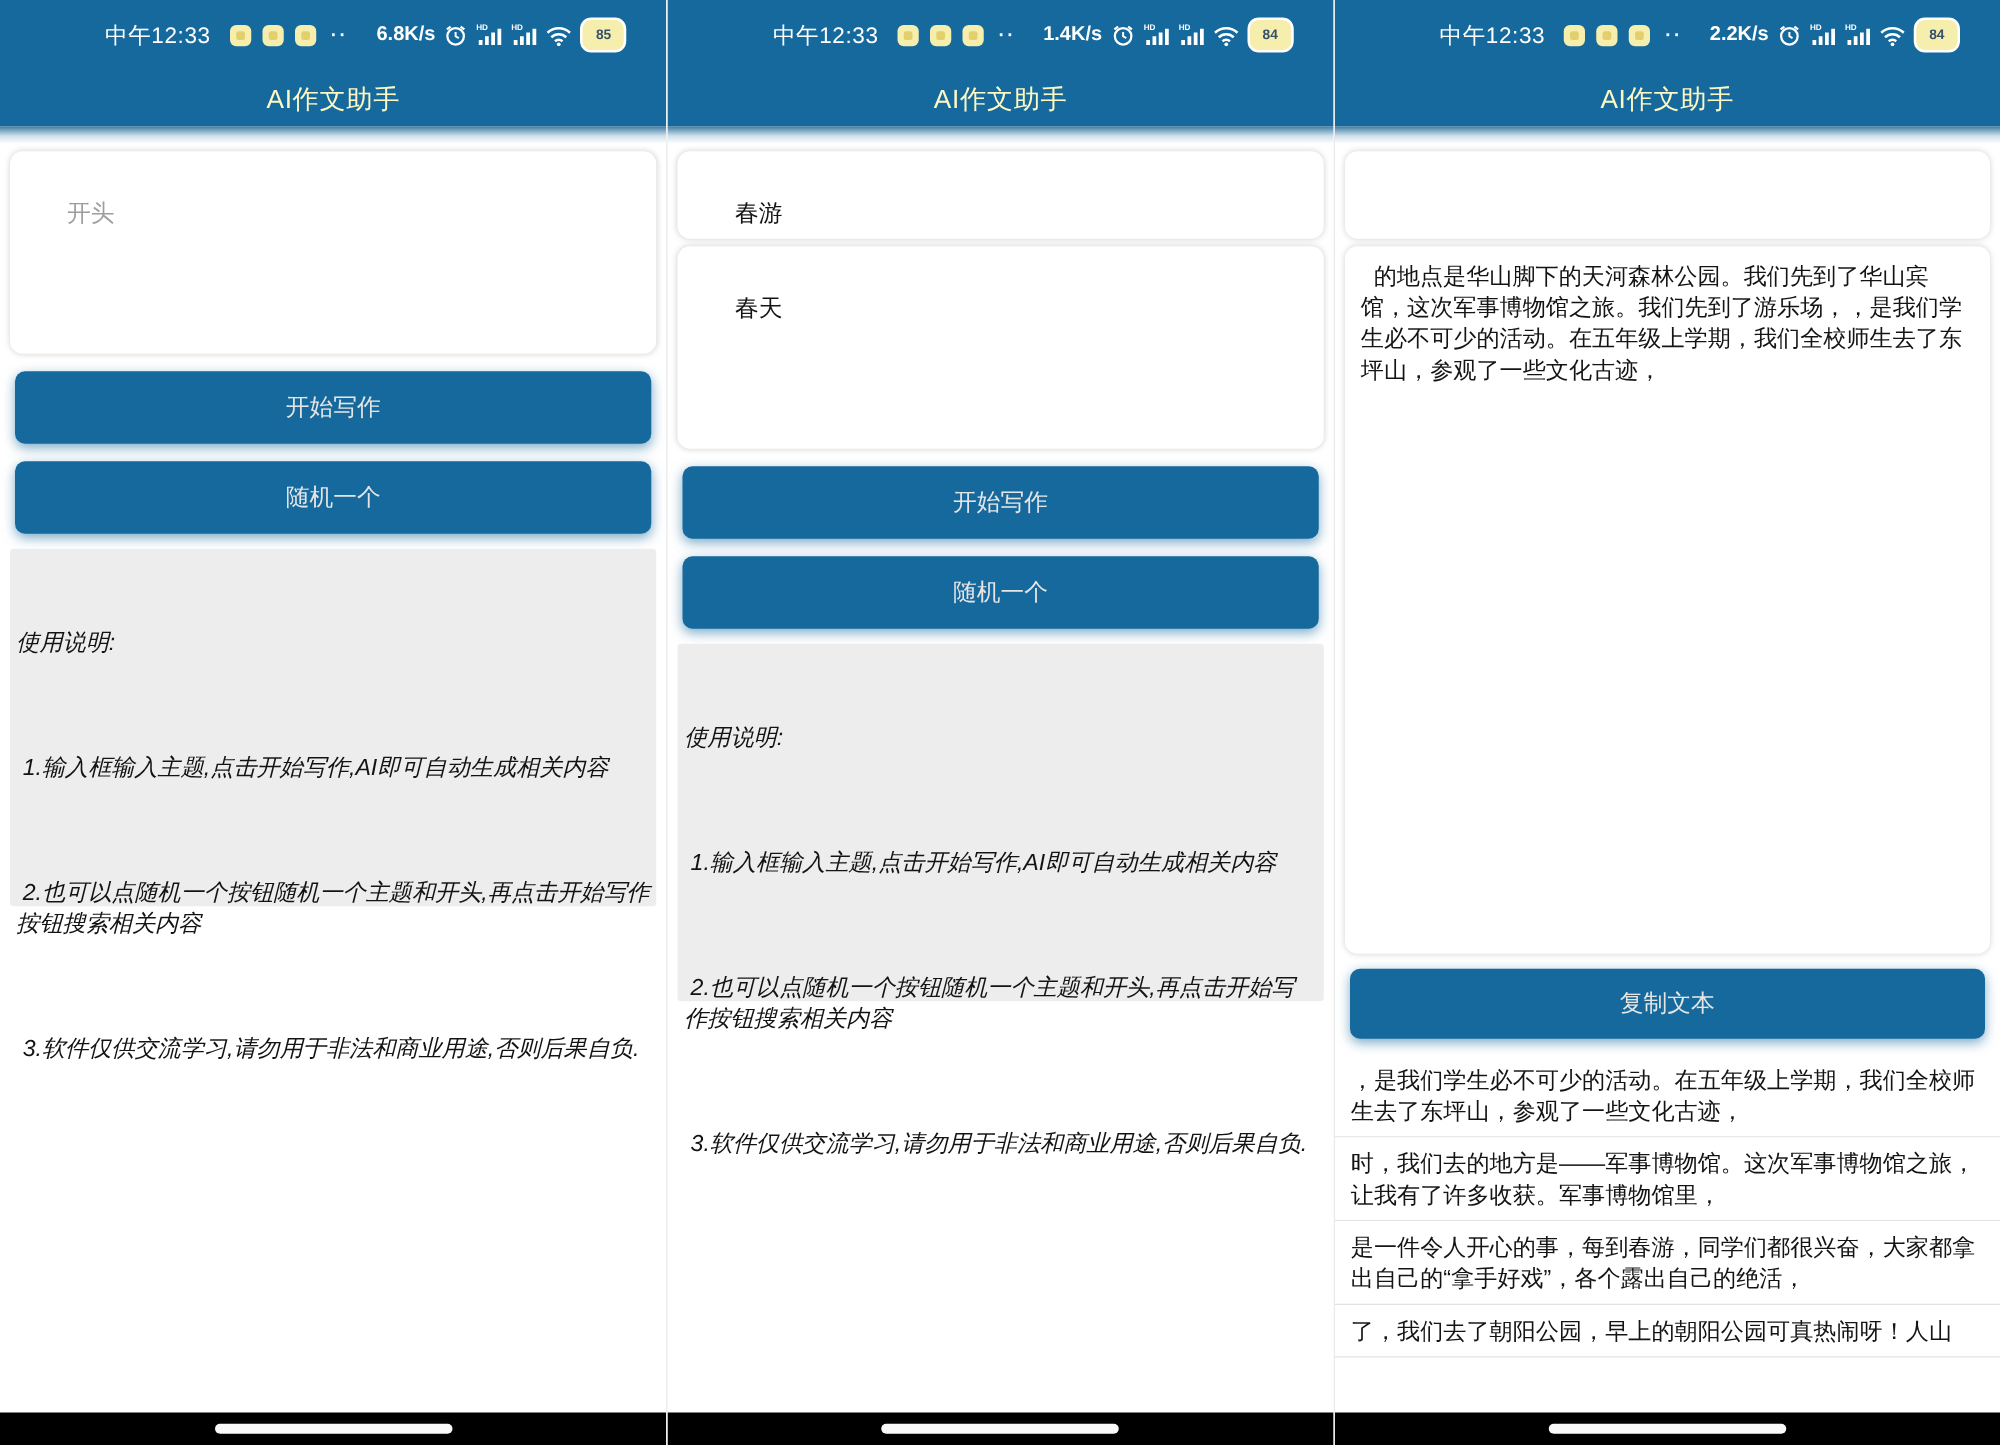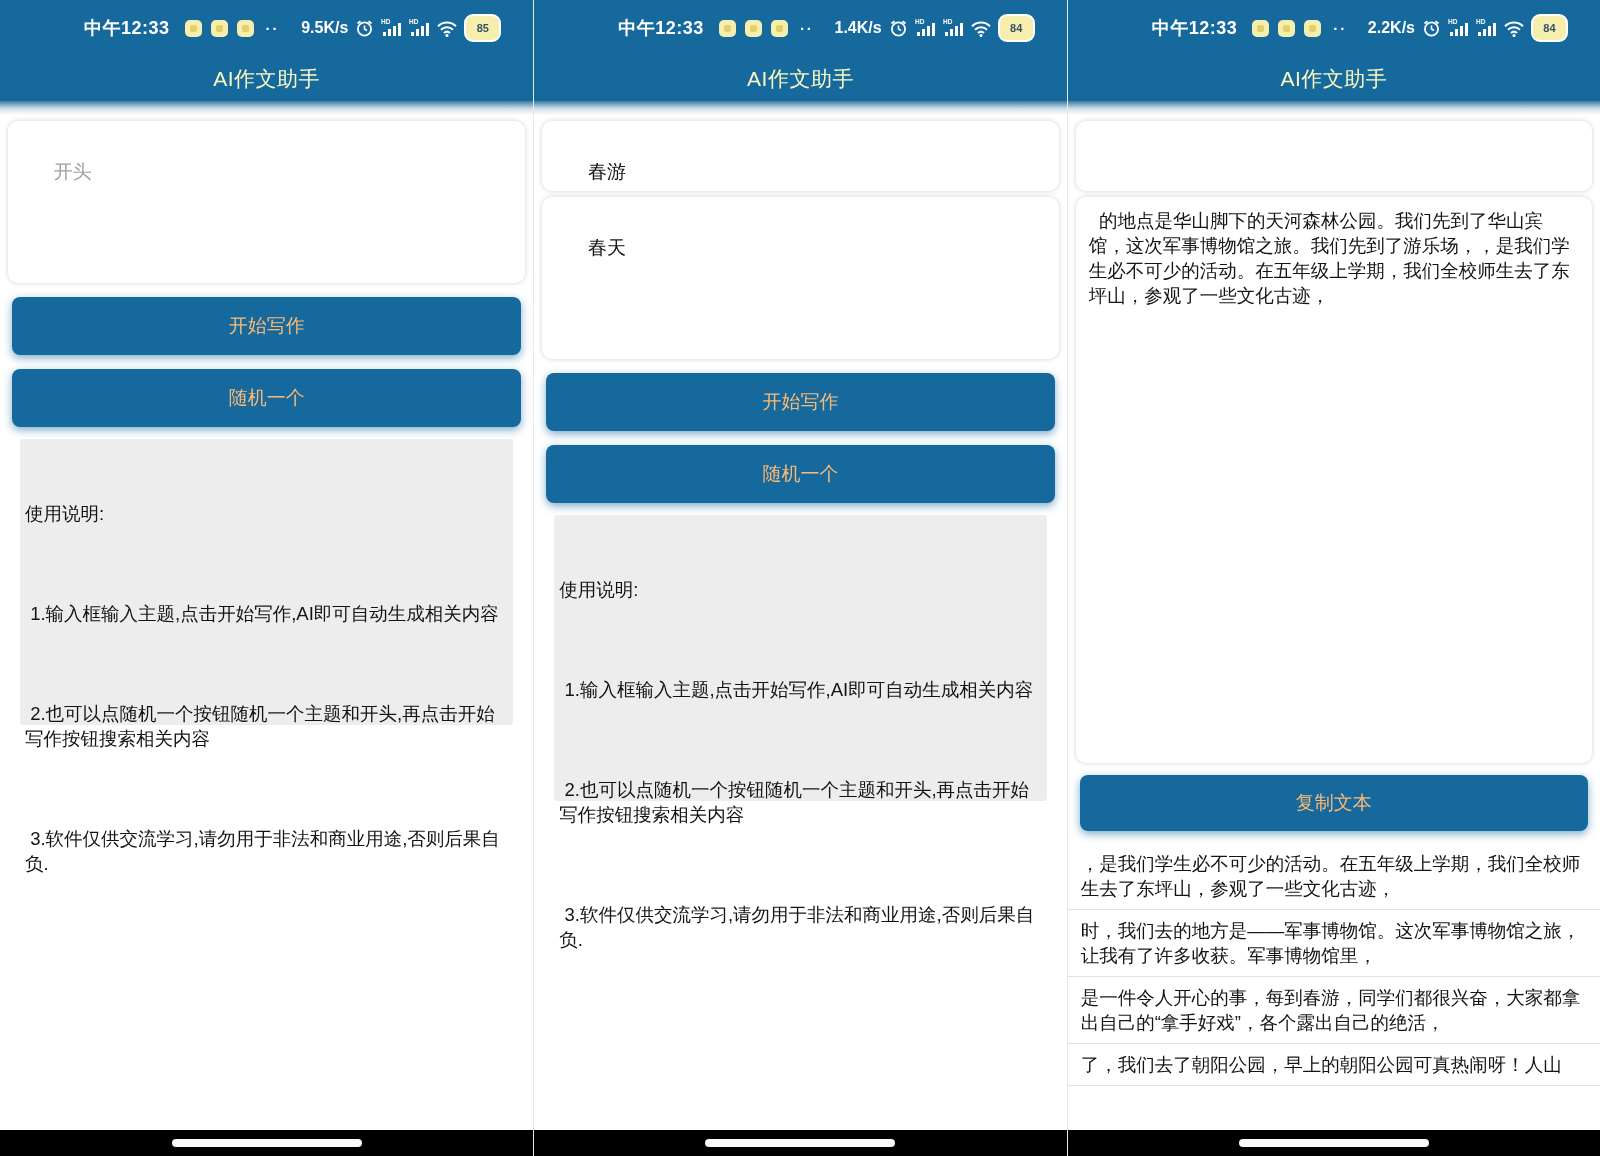--- a/index.html
+++ b/index.html
@@ -9,21 +9,21 @@
     font-family:"Liberation Sans","DejaVu Sans",sans-serif;overflow:hidden;
   }
   .phone{ width:533.33px;height:1156px;position:relative;overflow:hidden;background:#fff;flex:0 0 533.33px; }
   .phone + .phone{ border-left:1px solid #e9e9e9; }
 
   
   .statusbar{
     height:56px;background:#16699d;color:#fff;display:flex;align-items:center;
     padding:0 32px 0 84px;gap:9px;
   }
-  .st-time{ font-size:18px;font-weight:700;letter-spacing:.5px;margin-right:6px;white-space:nowrap; }
+  .st-time{ font-size:18px;font-weight:400;letter-spacing:.5px;margin-right:6px;white-space:nowrap; }
   .notif-sq{ width:17px;height:17px;border-radius:5px;background:#f6eead;position:relative;flex:0 0 auto; }
   .notif-sq::after{ content:"";position:absolute;left:5px;top:5px;width:7px;height:7px;border-radius:2px;background:#e4cf6e; }
   .st-dots{ font-size:15px;font-weight:700;letter-spacing:2px;margin-left:3px; }
   .st-right{ margin-left:auto;display:flex;align-items:center;gap:7px; }
   .st-speed{ font-size:16px;font-weight:700;white-space:nowrap; }
   .battery{
     min-width:37px;height:17px;border:2px solid #ffffff;border-radius:9px;background:#f6eead;
     color:#35506b;font-size:11px;font-weight:700;display:flex;align-items:center;justify-content:center;padding:12px 4px;
   }
   .svgicon{ display:block; }
@@ -40,29 +40,29 @@
     margin:6px 8px 0;background:#fff;border-radius:10px;
     box-shadow:0 0 5px rgba(0,0,0,.18);font-size:19px;line-height:24px;white-space:pre-wrap;word-break:break-all;
   }
   .topic-box{ height:70px;padding:15px 14px; }
   .opening-box{ height:162px;padding:15px 14px; }
   .ph{ color:#9e9e9e; }
   .val{ color:#141414; }
 
   
   .btn{
-    margin:14px 12px 0;height:58px;background:#16699d;border-radius:8px;color:#fdba74;
+    margin:14px 12px 0;height:58px;background:#16699d;border-radius:8px;color:#e5e5e5;
     display:flex;align-items:center;justify-content:center;font-size:19px;
     box-shadow:0 3px 9px rgba(22,105,157,.55);cursor:pointer;
   }
 
   
   .instructions{
-    margin:12px 20px 0;height:286px;background:#ededed;border-radius:3px;
-    padding:12px 5px;color:#131313;font-size:18.5px;line-height:25px;white-space:pre-wrap;word-break:break-all;
+    margin:12px 8px 0;height:286px;background:#ededed;border-radius:3px;
+    padding:12px 5px;color:#131313;font-size:18.5px;line-height:25px;white-space:pre-wrap;word-break:break-all;font-style:italic;
   }
   .instructions p{ margin:0; }
   .instructions p + p{ margin-top:25px; }
 
   
   .small-box{ height:70px; }
   .output-box{
     height:566px;padding:11px 13px;color:#141414;font-size:18.5px;line-height:25px;
   }
   .btn-row{ display:flex;gap:28px;margin:12px 12px 0; }
@@ -83,21 +83,21 @@
 <div class="stage">
 
   <div class="phone">
     <div class="statusbar">
       <span class="st-time">中午12:33</span>
       <span class="notif-sq"></span>
       <span class="notif-sq"></span>
       <span class="notif-sq"></span>
       <span class="st-dots">··</span>
       <span class="st-right">
-        <span class="st-speed">9.5K/s</span>
+        <span class="st-speed">6.8K/s</span>
         <svg class="svgicon" width="19" height="19" viewBox="0 0 19 19">
             <circle cx="9.5" cy="10" r="6.6" fill="none" stroke="#fff" stroke-width="1.8"></circle>
             <path d="M9.5 6.5v3.5l2.5 1.5" fill="none" stroke="#fff" stroke-width="1.6"></path>
             <path d="M2.5 4.5l3-2.2M16.5 4.5l-3-2.2" stroke="#fff" stroke-width="1.8"></path>
           </svg>
         <svg class="svgicon" width="21" height="20" viewBox="0 0 21 20">
             <text x="0" y="6" font-size="6.5" fill="#fff" font-weight="bold">HD</text>
             <rect x="2" y="14" width="3" height="4" fill="#fff"></rect>
             <rect x="7" y="11" width="3" height="7" fill="#fff"></rect>
             <rect x="12" y="8" width="3" height="10" fill="#fff"></rect>

